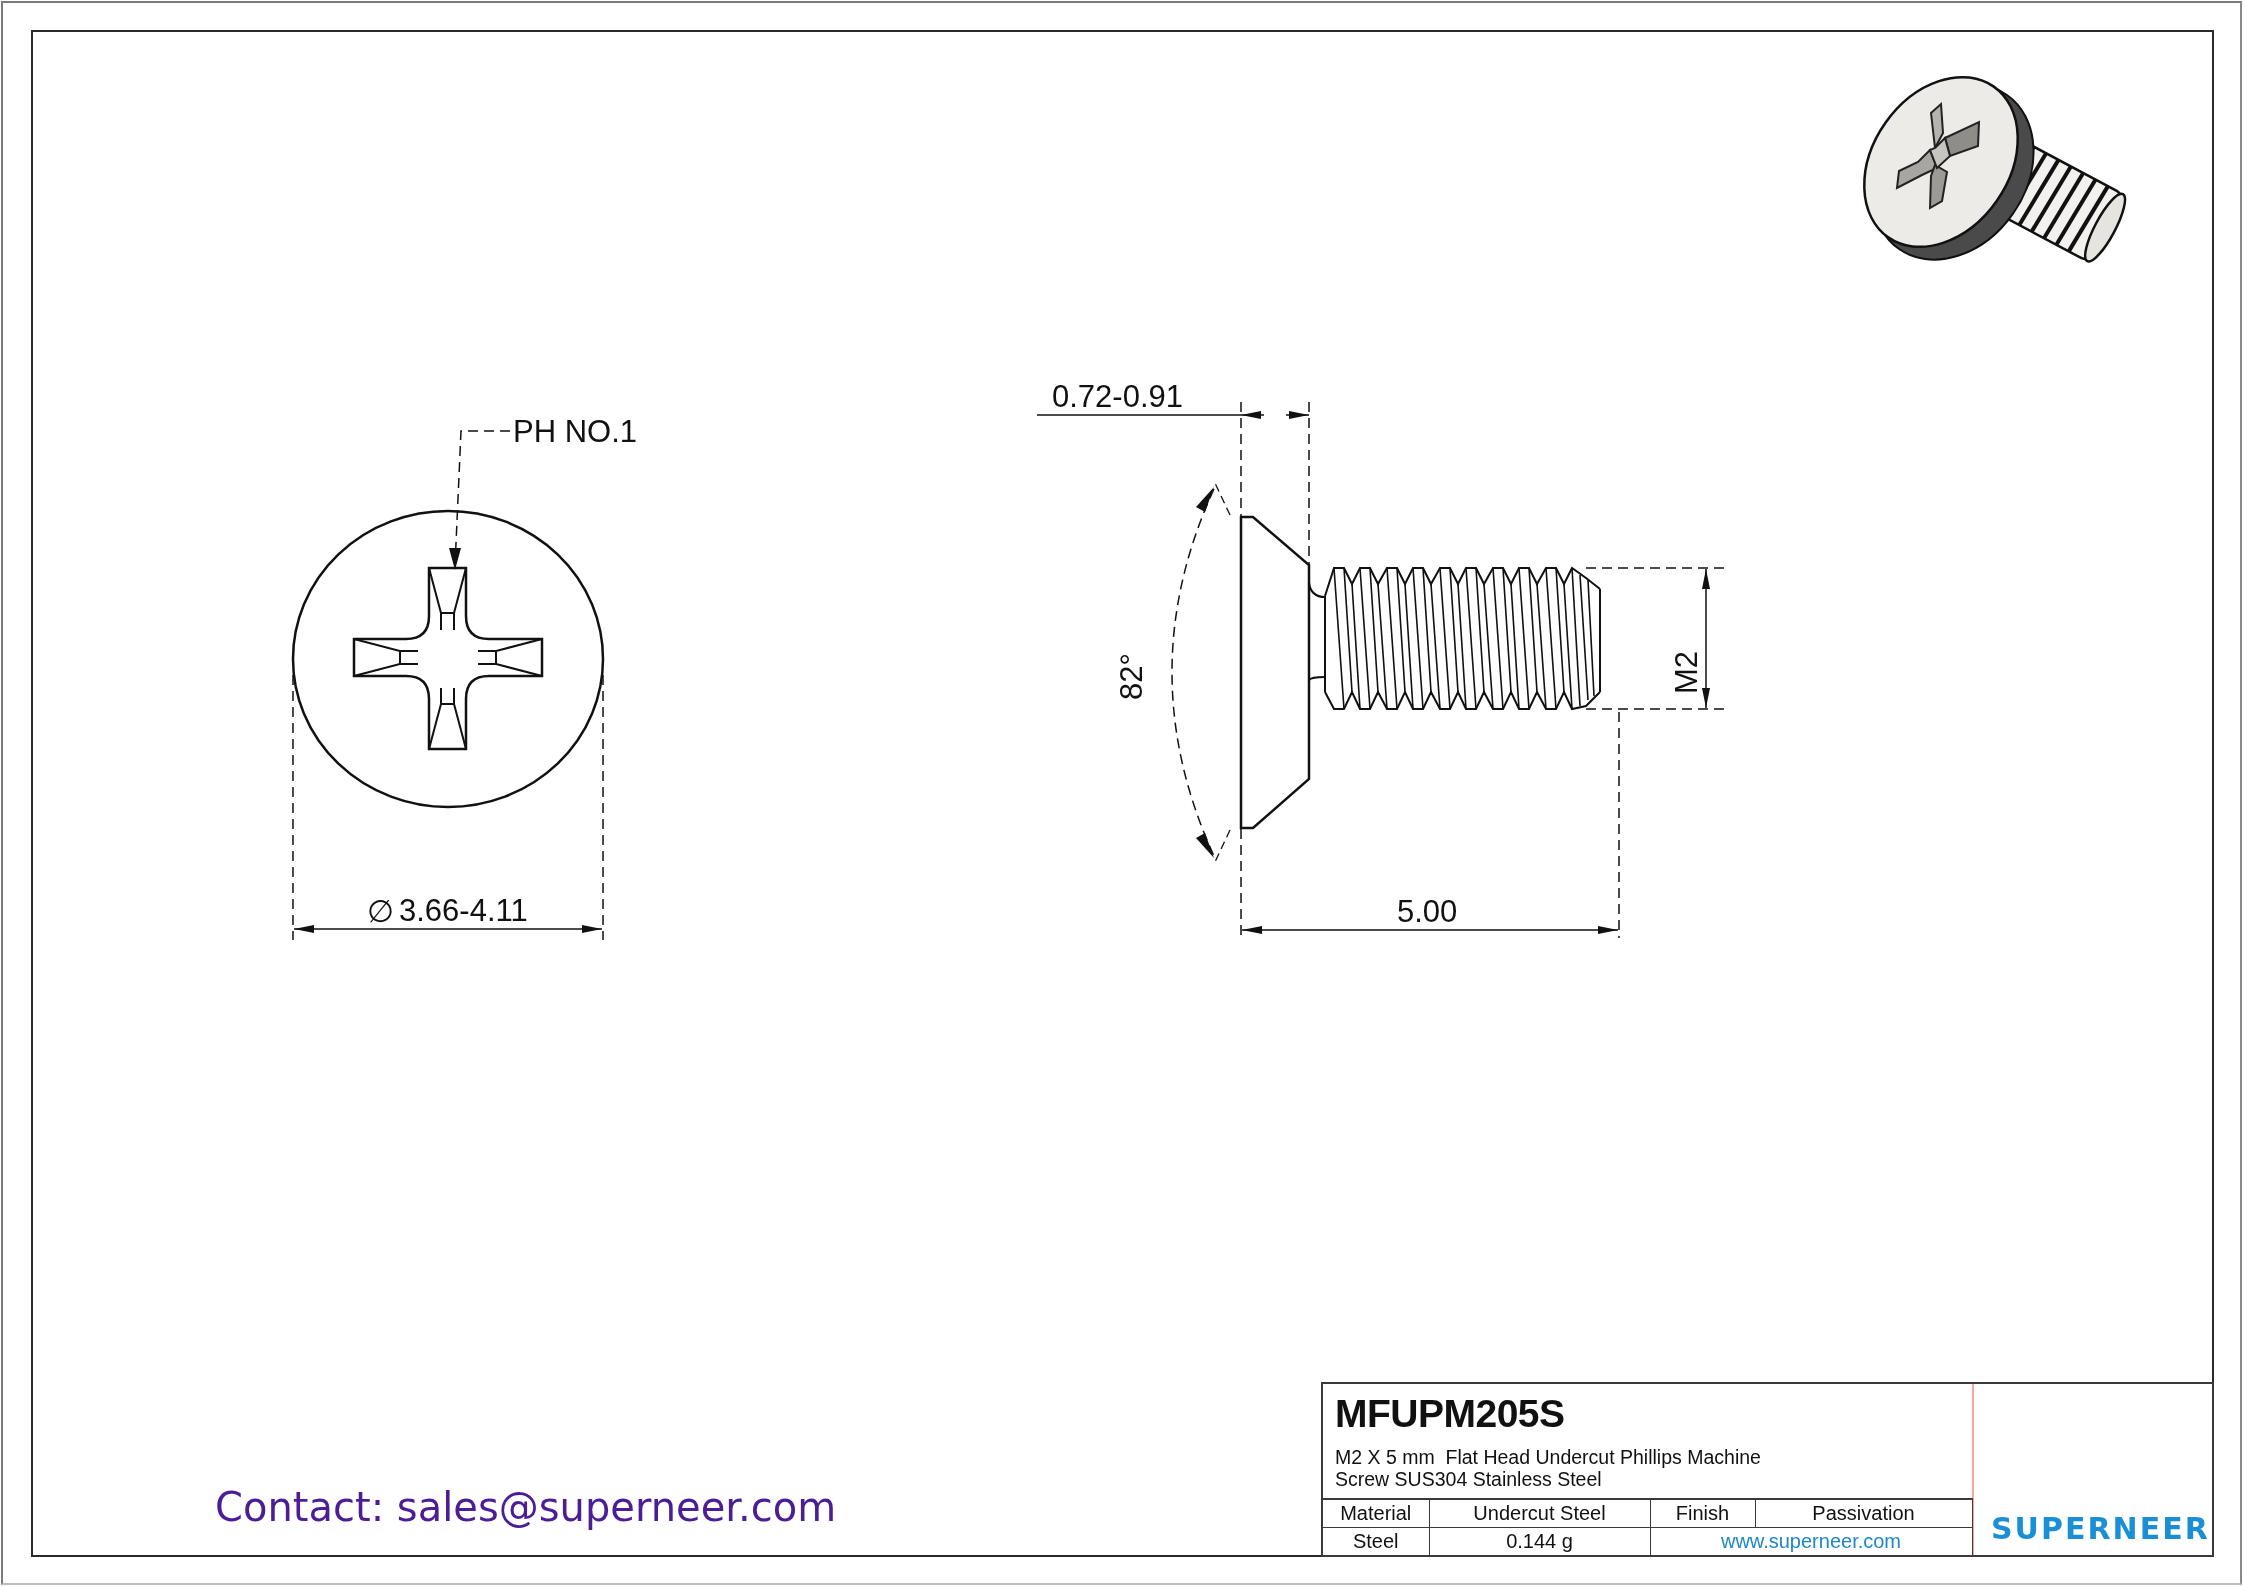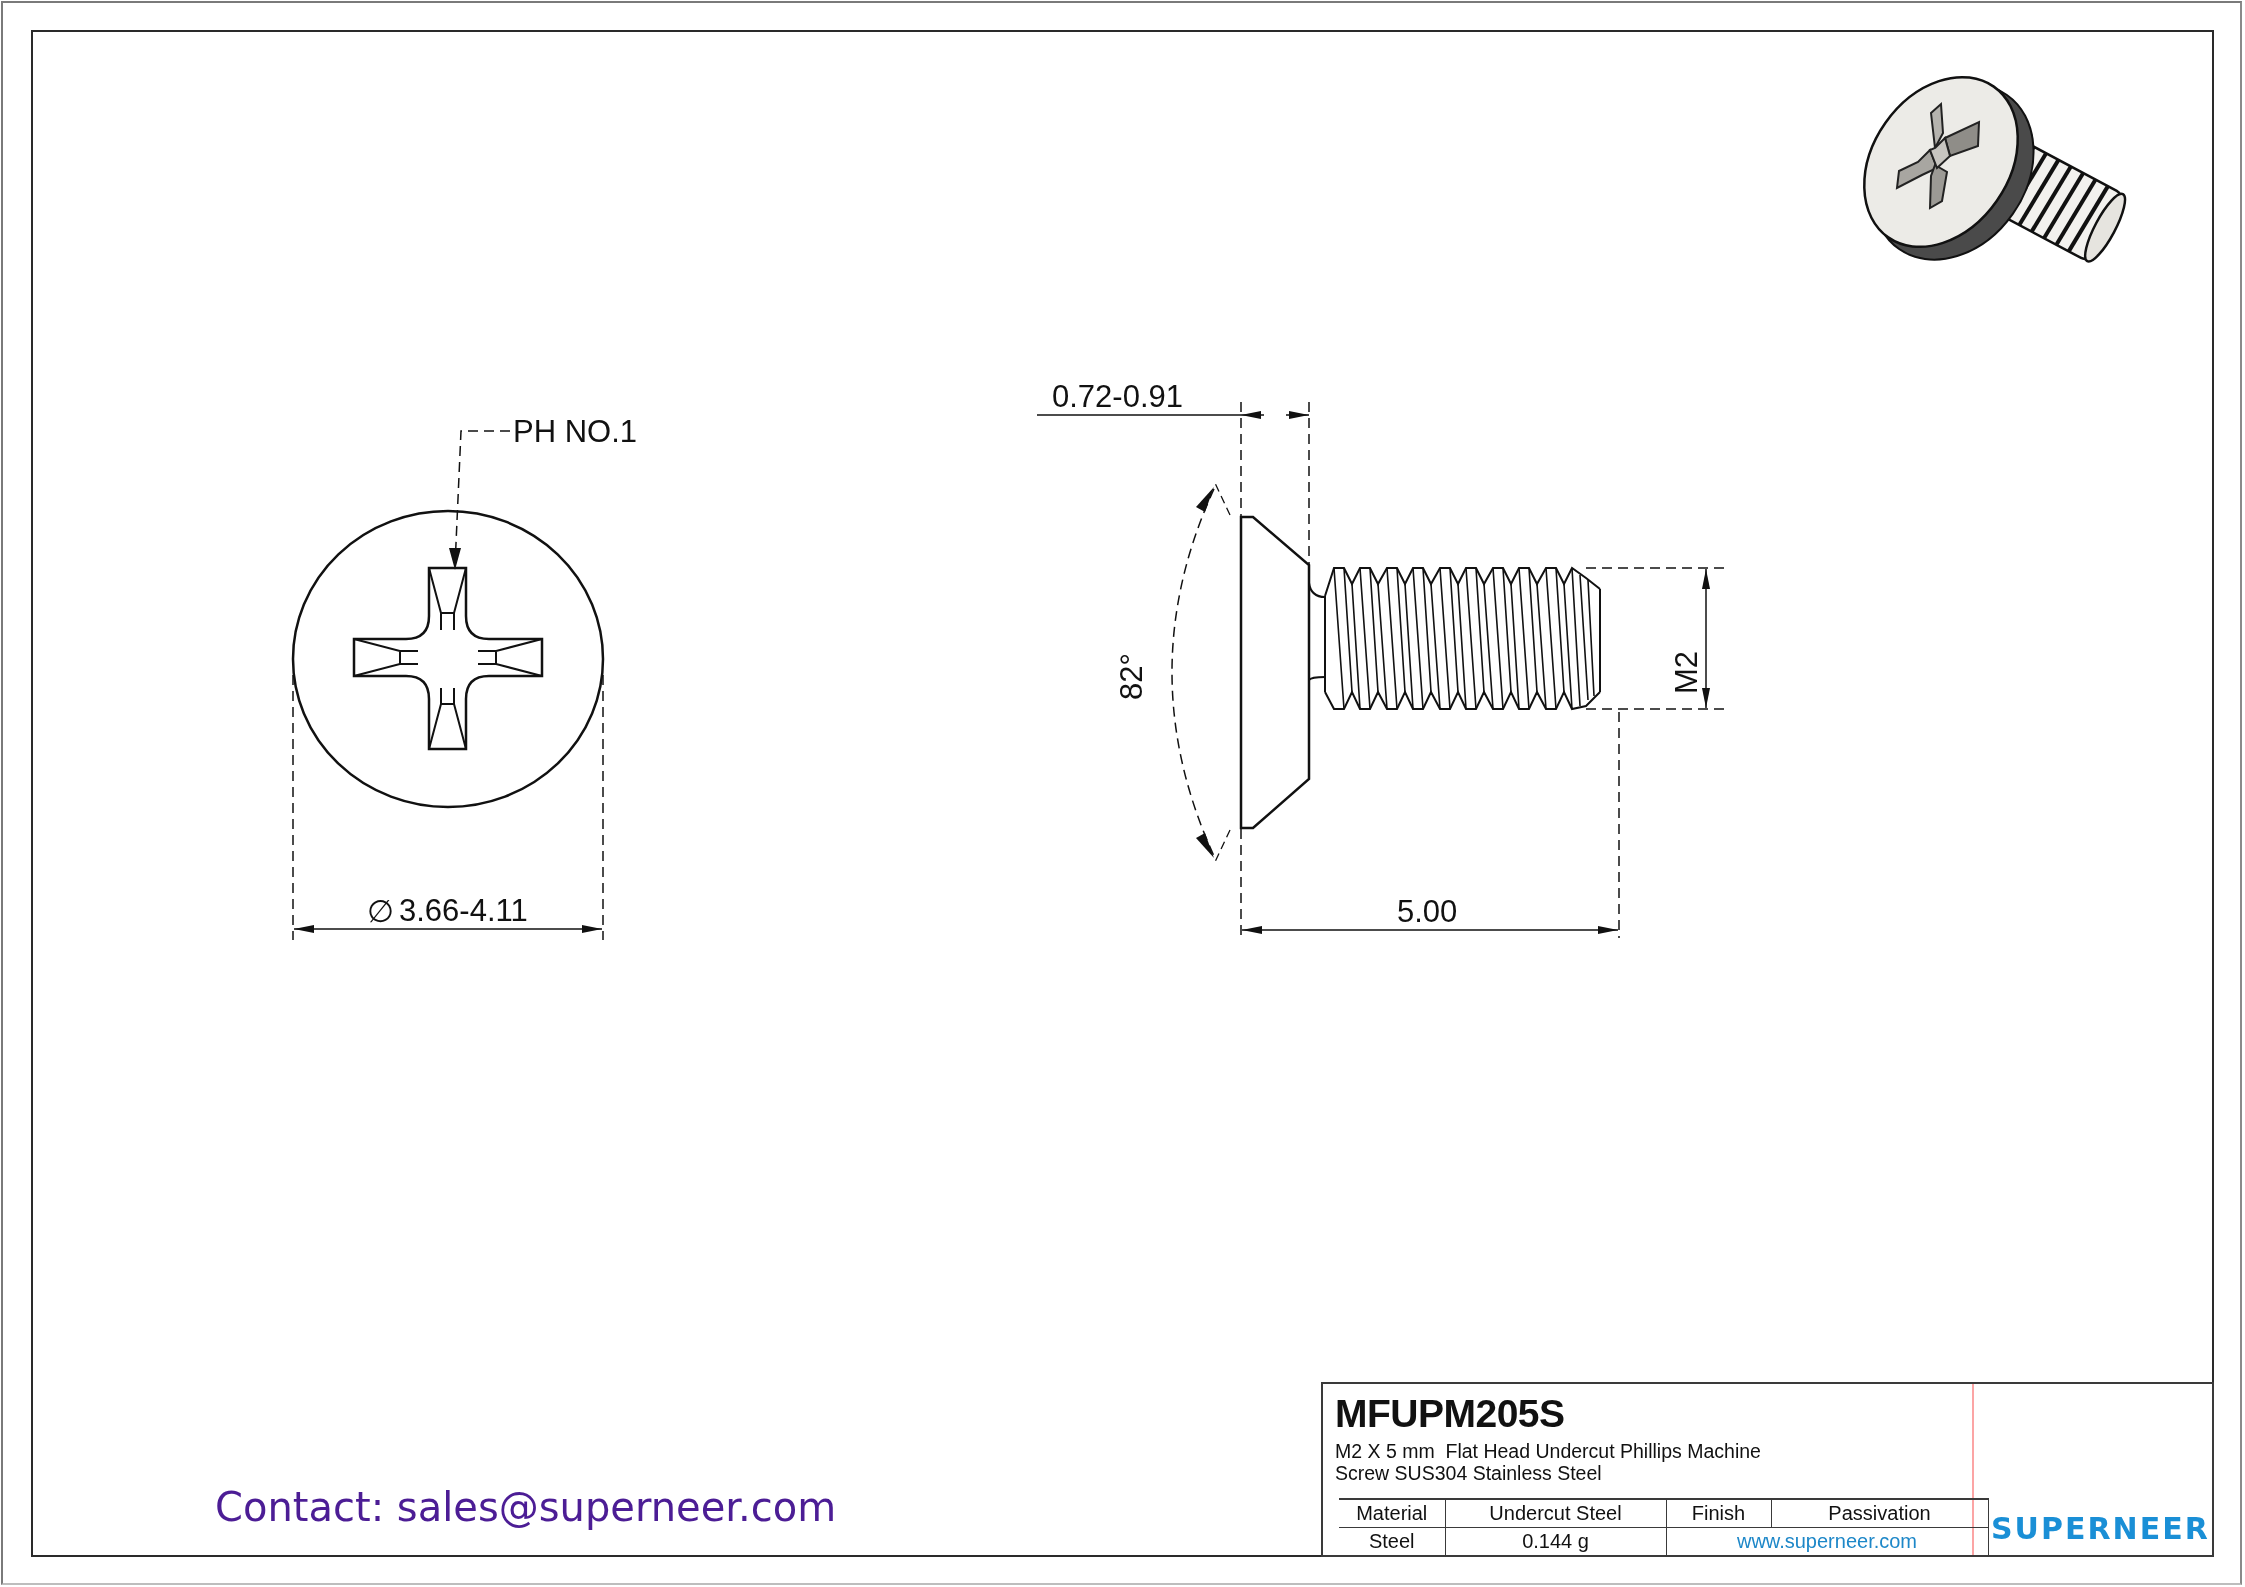--- a/index.html
+++ b/index.html
@@ -6,21 +6,21 @@
     body { width: 2245px; height: 1587px; position: relative; overflow: hidden; font-family: "Liberation Sans", sans-serif; color: #111; }
     .sheet-outer { position: absolute; left: 1px; top: 1px; width: 2241px; height: 1584px; border-top: 2px solid #7a7a7a; border-left: 2px solid #7a7a7a; border-right: 2px solid #8a8a8a; border-bottom: 2px solid #bdbdbd; box-sizing: border-box; }
     .sheet-inner { position: absolute; left: 31px; top: 30px; width: 2183px; height: 1527px; border: 2px solid #2a2a2a; box-sizing: border-box; }
     svg.drawing { position: absolute; left: 0; top: 0; width: 2245px; height: 1587px; }
     .dim-text { font-family: "Liberation Sans", sans-serif; font-size: 31px; fill: #111; }
     .contact { position: absolute; left: 215px; top: 1484px; font-family: "DejaVu Sans", sans-serif; font-size: 40px; color: #4c1d95; letter-spacing: 0px; }
     .title-block { position: absolute; left: 1321px; top: 1382px; width: 893px; height: 175px; border: 2px solid #3a3a3a; box-sizing: border-box; background: #fff; }
     .tb-main { position: absolute; left: 0; top: 0; width: 651px; height: 171px; border-right: 2px solid #fca5a5; box-sizing: border-box; }
     .tb-code { position: absolute; left: 12px; top: 8px; font-size: 39px; font-weight: bold; letter-spacing: -0.5px; }
     .tb-desc { position: absolute; left: 12px; top: 56px; font-size: 19.5px; line-height: 22px; width: 620px; }
-    .tb-table { position: absolute; left: 16px; top: 114px; width: 649px; border-collapse: collapse; table-layout: fixed; }
+    .tb-table { position: absolute; left: 0; top: 114px; width: 649px; border-collapse: collapse; table-layout: fixed; }
     .tb-table td { border: 1.5px solid #3a3a3a; height: 27px; padding: 0; text-align: center; font-size: 20px; vertical-align: middle; }
     .tb-table tr:first-child td { border-top: 2px solid #3a3a3a; }
     .tb-table tr td:first-child { border-left: none; }
     .tb-table tr:last-child td { border-bottom: none; }
     .tb-link { color: #1d87c8; }
     .tb-logo { position: absolute; left: 651px; top: 0; width: 238px; height: 171px; }
     .logo-word { position: absolute; left: 17px; top: 127px; font-family: "DejaVu Sans", sans-serif; font-weight: bold; font-size: 30px; color: #1a8fd6; letter-spacing: 2px; text-align: center; }
   </style>
 </head>
 <body>
@@ -149,21 +149,21 @@
     <line x1="2067" y1="1484" x2="2122" y2="1464"></line>
   </g>
 </svg>
 
 <div class="contact">Contact: sales@superneer.com</div>
 
 <div class="title-block">
   <div class="tb-main">
     <div class="tb-code">MFUPM205S</div>
     <div class="tb-desc">
-      <div style="white-space:pre;">M2 X 5 mm  Flat Head Undercut Phillips Machine</div>
+      <div style="white-space:pre;margin-top:6px;">M2 X 5 mm  Flat Head Undercut Phillips Machine</div>
       <div>Screw SUS304 Stainless Steel</div>
     </div>
     <table class="tb-table">
       <colgroup>
         <col style="width:106px">
           <col style="width:221px">
           <col style="width:105px">
           <col style="width:217px">
       </colgroup>
       <tbody>

